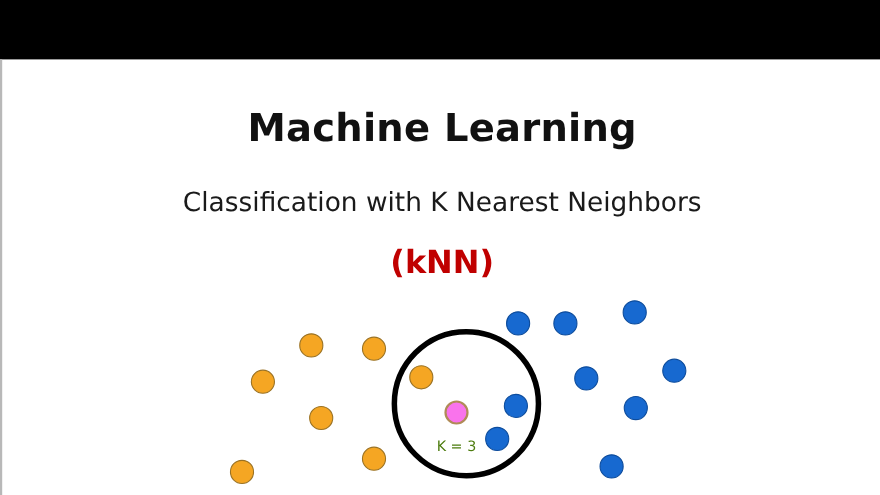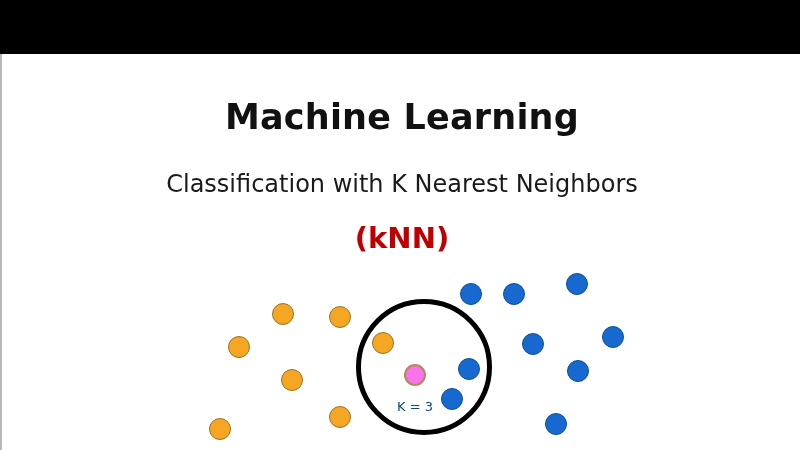--- a/index.html
+++ b/index.html
@@ -107,21 +107,21 @@
   #neighborhood {
     position: absolute;
     border-radius: 50%;
     border: 5px solid #000000;
     background: transparent;
     box-sizing: border-box;
   }
   #k-label {
     position: absolute;
     font-size: 13px;
-    color: #0c4a6e;
+    color: #4d7c0f;
     white-space: nowrap;
     font-family: "DejaVu Sans", "Liberation Sans", sans-serif;
   }
 </style>
 </head>
 <body>
 
 <div id="slide">
 
   <div class="bar" id="bar-top"></div>

